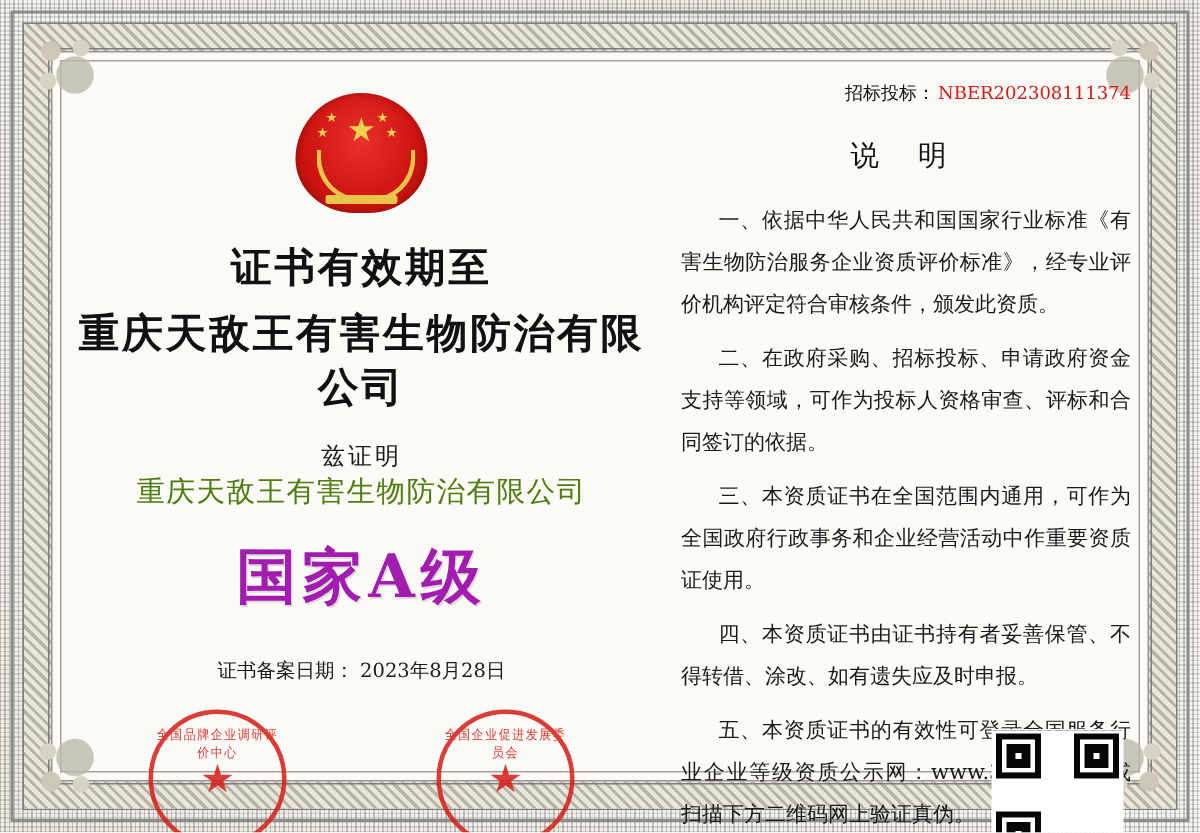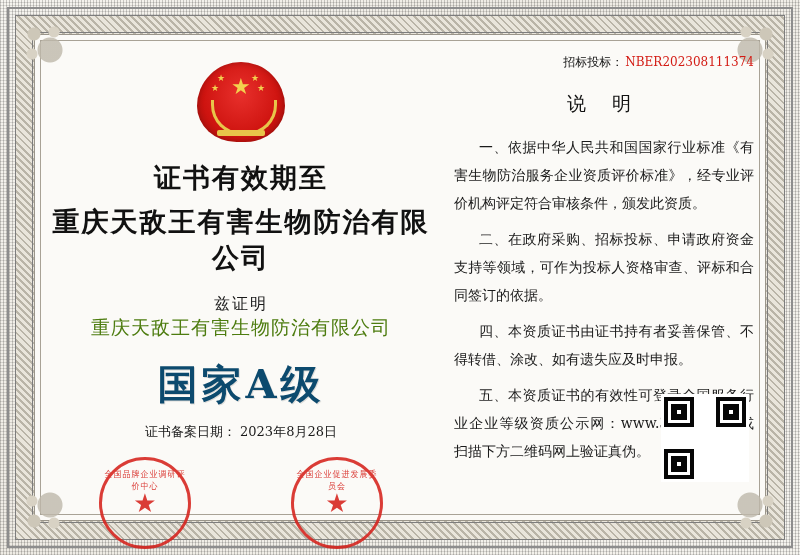--- a/index.html
+++ b/index.html
@@ -153,27 +153,27 @@
     font-family: Liberation Serif, serif;
     font-size: 19px;
     color: #4d7c0f;
     margin-top: 0;
     letter-spacing: 1px;
   }
   .grade {
     font-family: "DejaVu Serif", "Liberation Serif", serif;
     font-weight: bold;
     font-size: 40px;
-    color: #0c4a6e;
+    color: #a21caf;
     margin-top: 16px;
     letter-spacing: 4px;
     text-shadow: 1px 1px 0 rgba(0,0,0,.12);
   }
   .dates {
-    margin-top: 8px;
+    margin-top: 24px;
     font-size: 13px;
     color: #1a1a1a;
     line-height: 1.9;
     font-family: "DejaVu Serif", "Liberation Serif", serif;
   }
   .dates .row {
     display: flex;
     justify-content: center;
     white-space: nowrap;
   }
@@ -358,20 +358,21 @@
 
       <div class="cert-no">
         <span>招标投标：</span><span class="num">NBER202308111374</span>
       </div>
 
       <div class="notice-title">说  明</div>
 
       <div class="notice-list">
         <div class="notice-item">一、依据中华人民共和国国家行业标准《有害生物防治服务企业资质评价标准》，经专业评价机构评定符合审核条件，颁发此资质。</div>
         <div class="notice-item">二、在政府采购、招标投标、申请政府资金支持等领域，可作为投标人资格审查、评标和合同签订的依据。</div>
+        <div class="notice-item">三、本资质证书在全国范围内通用，可作为全国政府行政事务和企业经营活动中作重要资质证使用。</div>
         <div class="notice-item">四、本资质证书由证书持有者妥善保管、不得转借、涂改、如有遗失应及时申报。</div>
         <div class="notice-item">五、本资质证书的有效性可登录全国服务行业企业等级资质公示网：www.315nber.cn或扫描下方二维码网上验证真伪。</div>
       </div>
 
       <div class="qr">
         <div class="qr-eye-bl"></div>
       </div>
 
     </div>
 

